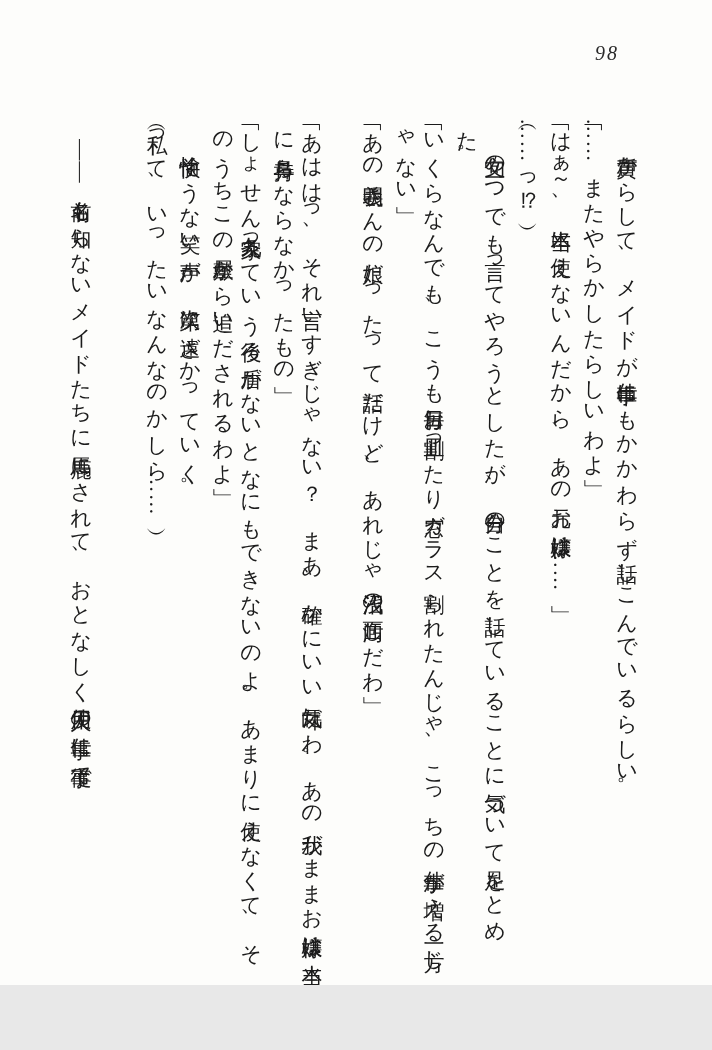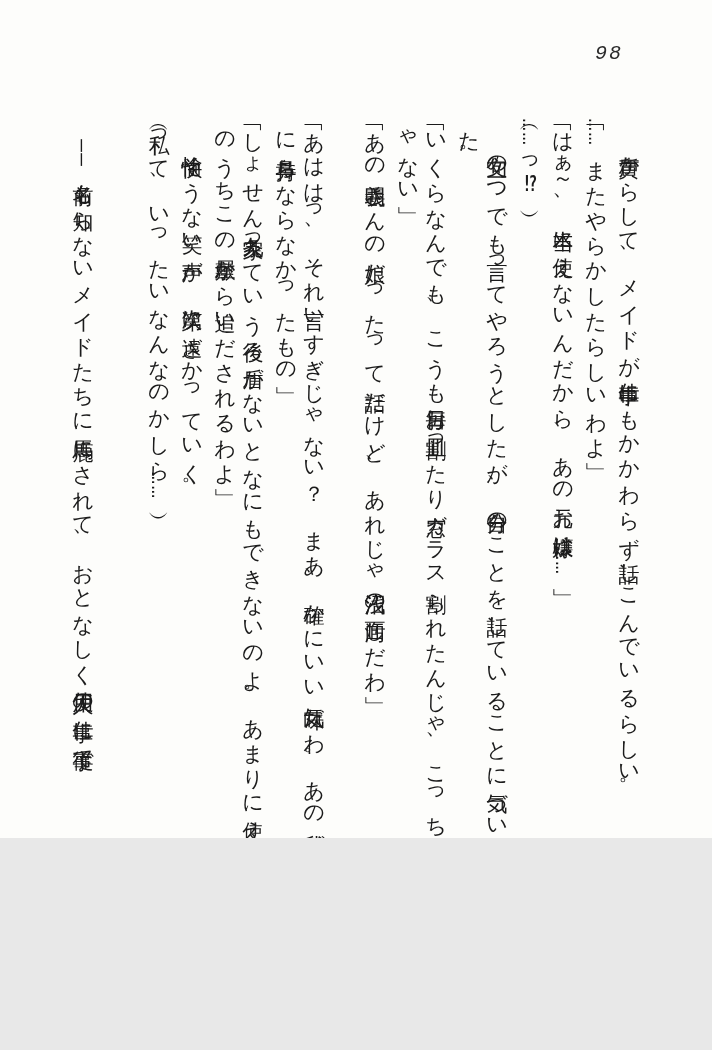--- a/index.html
+++ b/index.html
@@ -3,24 +3,24 @@
 <meta charset="utf-8">
 <style>
   html, body {
     margin: 0;
     padding: 0;
     background: #e8e8e8;
   }
   .page {
     position: relative;
     width: 712px;
-    height: 838px;
+    height: 985px;
     background: #fdfdfb;
     overflow: hidden;
-    font-family: Liberation Mono, monospace;
+    font-family: Liberation Serif, serif;
   }
   .page-number {
     position: absolute;
     top: 42px;
     left: 595px;
     font-size: 20px;
     font-style: italic;
     letter-spacing: 2px;
     color: #2b2b2b;
   }

